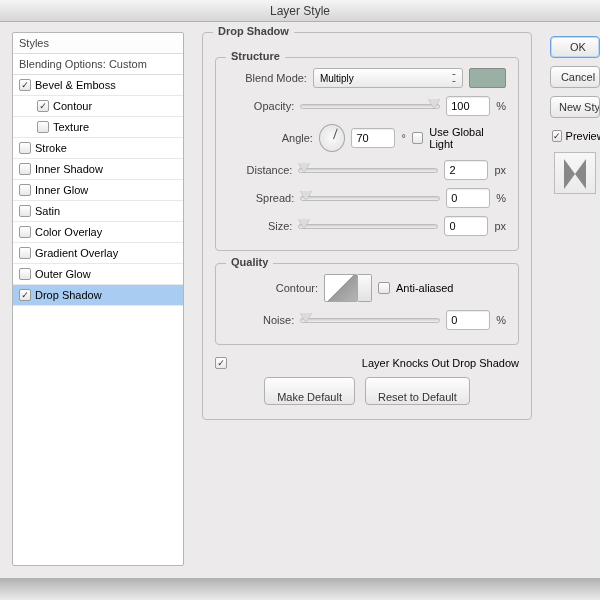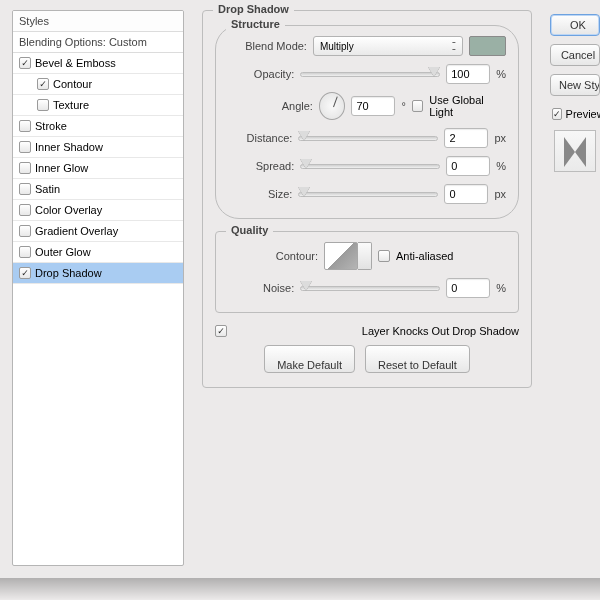--- a/index.html
+++ b/index.html
@@ -243,20 +243,21 @@
 .btnrow { display:flex; gap:10px; justify-content:center; margin-top:4px; }
 .shadow-strip {
   height: 22px;
   background: linear-gradient(rgba(0,0,0,.25), rgba(0,0,0,0));
 }
 </style>
 </head>
 <body>
 
 <div class="window">
+  <div class="titlebar">Layer Style</div>
   <div class="content">
 
     <div class="sidebar">
       <div class="sidebar-header">Styles</div>
       <div class="sidebar-subheader">Blending Options: Custom</div>
       <div id="sidebar-items">
           <div class="sidebar-item">
             <span class="chk checked"></span>
             <span>Bevel &amp; Emboss</span>
           </div>
@@ -300,21 +301,21 @@
             <span class="chk checked"></span>
             <span>Drop Shadow</span>
           </div>
         </div>
     </div>
 
     <div class="main">
       <div class="fieldset">
         <div class="legend">Drop Shadow</div>
 
-        <div class="fieldset" style="margin-top:4px;border-radius:24px;">
+        <div class="fieldset" style="margin-top:14px;">
           <div class="legend">Structure</div>
 
           <div class="row">
             <span class="label">Blend Mode:</span>
             <span class="select-wrap">
               <select style="width:150px;">
                 <option>Multiply</option>
               </select>
             </span>
             <span class="swatch"></span>

